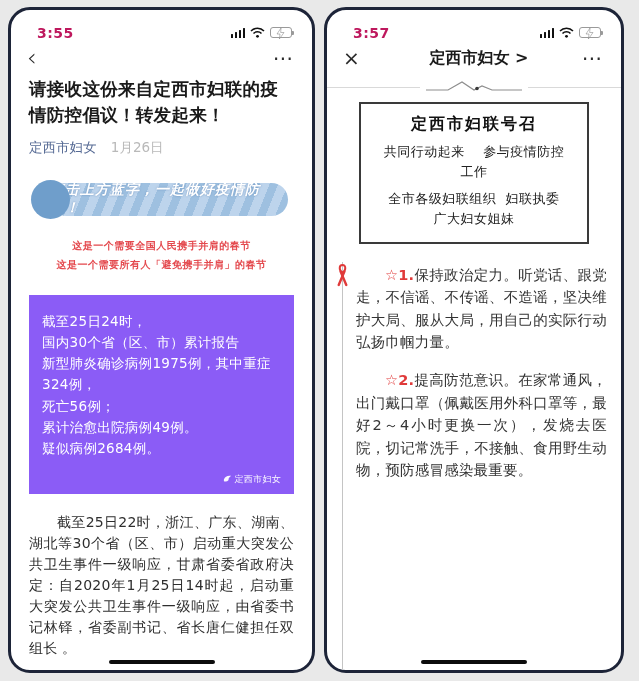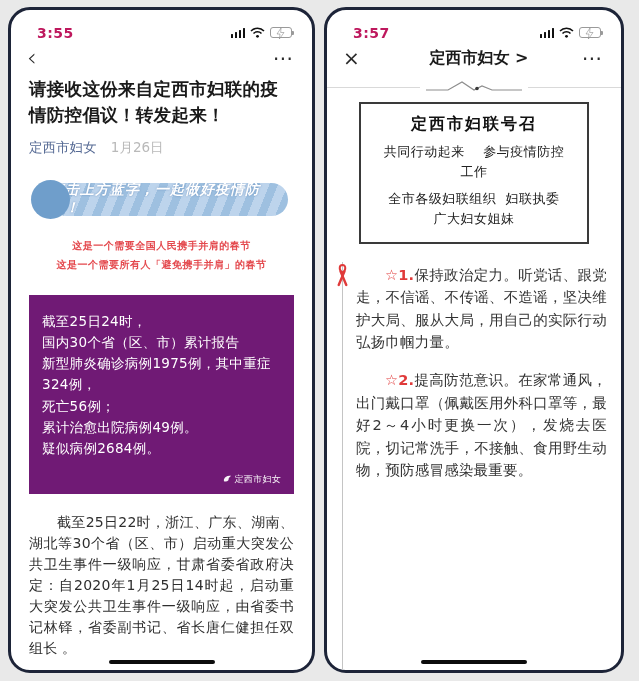--- a/index.html
+++ b/index.html
@@ -42,21 +42,21 @@
 
   .banner { position:relative; margin:26px 24px 0 22px; height:33px; }
   .banner-circle { position:absolute; left:-2px; top:-3px; width:39px; height:39px; border-radius:50%; background:#6f9ecb; z-index:2; }
   .banner-pill { margin-left:17px; height:33px; border-radius:17px; overflow:hidden;
     background:repeating-linear-gradient(112deg,#9ec0e0 0 8px,#bdd4ec 8px 17px);
     display:flex; align-items:center; justify-content:center; }
   .banner-text { color:#fff; font-size:14px; font-style:italic; font-weight:600; letter-spacing:1px; text-shadow:0 0 2px rgba(90,130,180,.8); }
 
   .red-heading { margin-top:20px; text-align:center; color:#e4494e; font-size:10px; font-weight:600; line-height:1.95; letter-spacing:.5px; }
 
-  .stats { margin:20px 18px 0; background:#701a75; color:#fff; padding:16px 13px 8px; font-size:13.5px; line-height:1.58; letter-spacing:.3px; }
+  .stats { margin:20px 18px 0; background:#8b5cf6; color:#fff; padding:16px 13px 8px; font-size:13.5px; line-height:1.58; letter-spacing:.3px; }
   .stats-highlight { text-align:center; margin-top:20px; }
   .stats-watermark { display:flex; justify-content:flex-end; align-items:center; gap:3px; margin-top:12px; font-size:9px; opacity:.95; }
 
   .bodytext { margin:18px 18px 0; font-size:14px; color:#2e2e2e; line-height:1.5; text-align:justify; text-indent:2em; letter-spacing:.2px; }
 
   .home-indicator { position:absolute; bottom:6px; left:50%; transform:translateX(-50%); width:106px; height:4.5px; background:#0c0c0c; border-radius:3px; z-index:8; }
 
   
   .divider { display:flex; align-items:center; margin-top:12px; height:14px; }
   .divider .seg { flex:1; border-top:1px solid #d9d9d9; }

